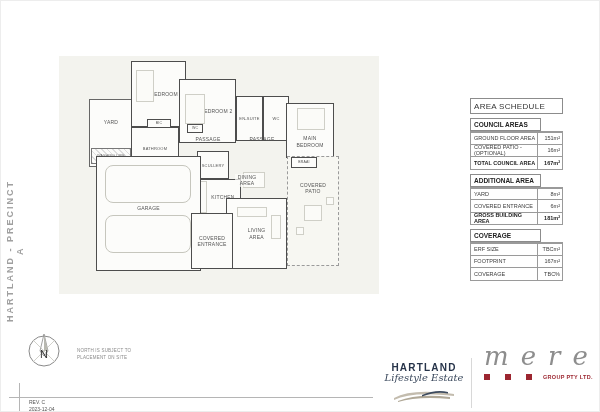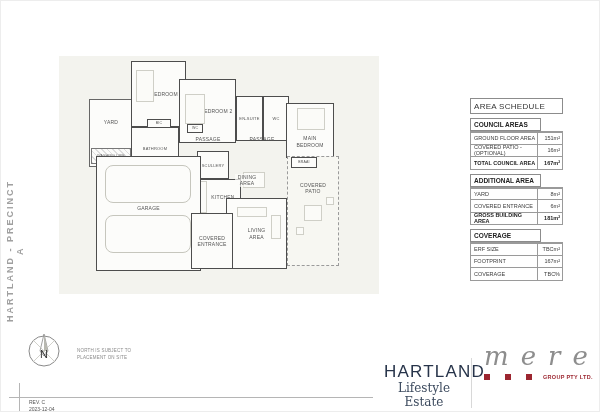--- a/index.html
+++ b/index.html
@@ -70,22 +70,22 @@
                 color:#8a8a8a; line-height:1.5; letter-spacing:.2px; }
   .sheet-title { position:absolute; left:28px; top:372px; font-size:21px; font-weight:bold;
                  color:#141414; letter-spacing:.4px; white-space:nowrap; }
   .hline { position:absolute; left:8px; top:396px; width:364px; height:1px; background:#b5b5b5; }
   .vline { position:absolute; left:18px; top:382px; width:1px; height:30px; background:#b5b5b5; }
   .rev { position:absolute; left:28px; top:398px; font-size:5px; color:#555; line-height:1.4; }
 
   
   .logo-sep { position:absolute; left:470px; top:357px; width:1px; height:50px; background:#d8d8d8; }
   .hartland { position:absolute; left:383px; top:361px; width:80px; text-align:center; }
-  .hartland .name { font-size:17px; font-weight:normal; color:#27344a; letter-spacing:1.2px; }
-  .hartland .tagline { font-family:"DejaVu Serif", serif; font-size:12px;
+  .hartland .name { font-size:10px; font-weight:bold; color:#27344a; letter-spacing:1.2px; }
+  .hartland .tagline { font-family:"DejaVu Serif", serif; font-style:italic; font-size:10px;
                        color:#3c4a5e; margin-top:-1px; }
   .mere { position:absolute; left:483px; top:340px; width:112px; }
   .mere .word { font-family:"DejaVu Serif", serif; font-style:italic; font-size:26px;
                 color:#8d8d8d; letter-spacing:12px; line-height:1.2; white-space:nowrap; }
   .mere .row2 { display:flex; align-items:center; margin-top:2px; }
   .mere .sq { width:6px; height:6px; background:#9c2630; margin-right:15px; }
   .mere .grp { font-size:5.5px; font-weight:bold; color:#9c2630; letter-spacing:.3px; margin-left:-4px; }
 </style>
 </head>
 <body>

